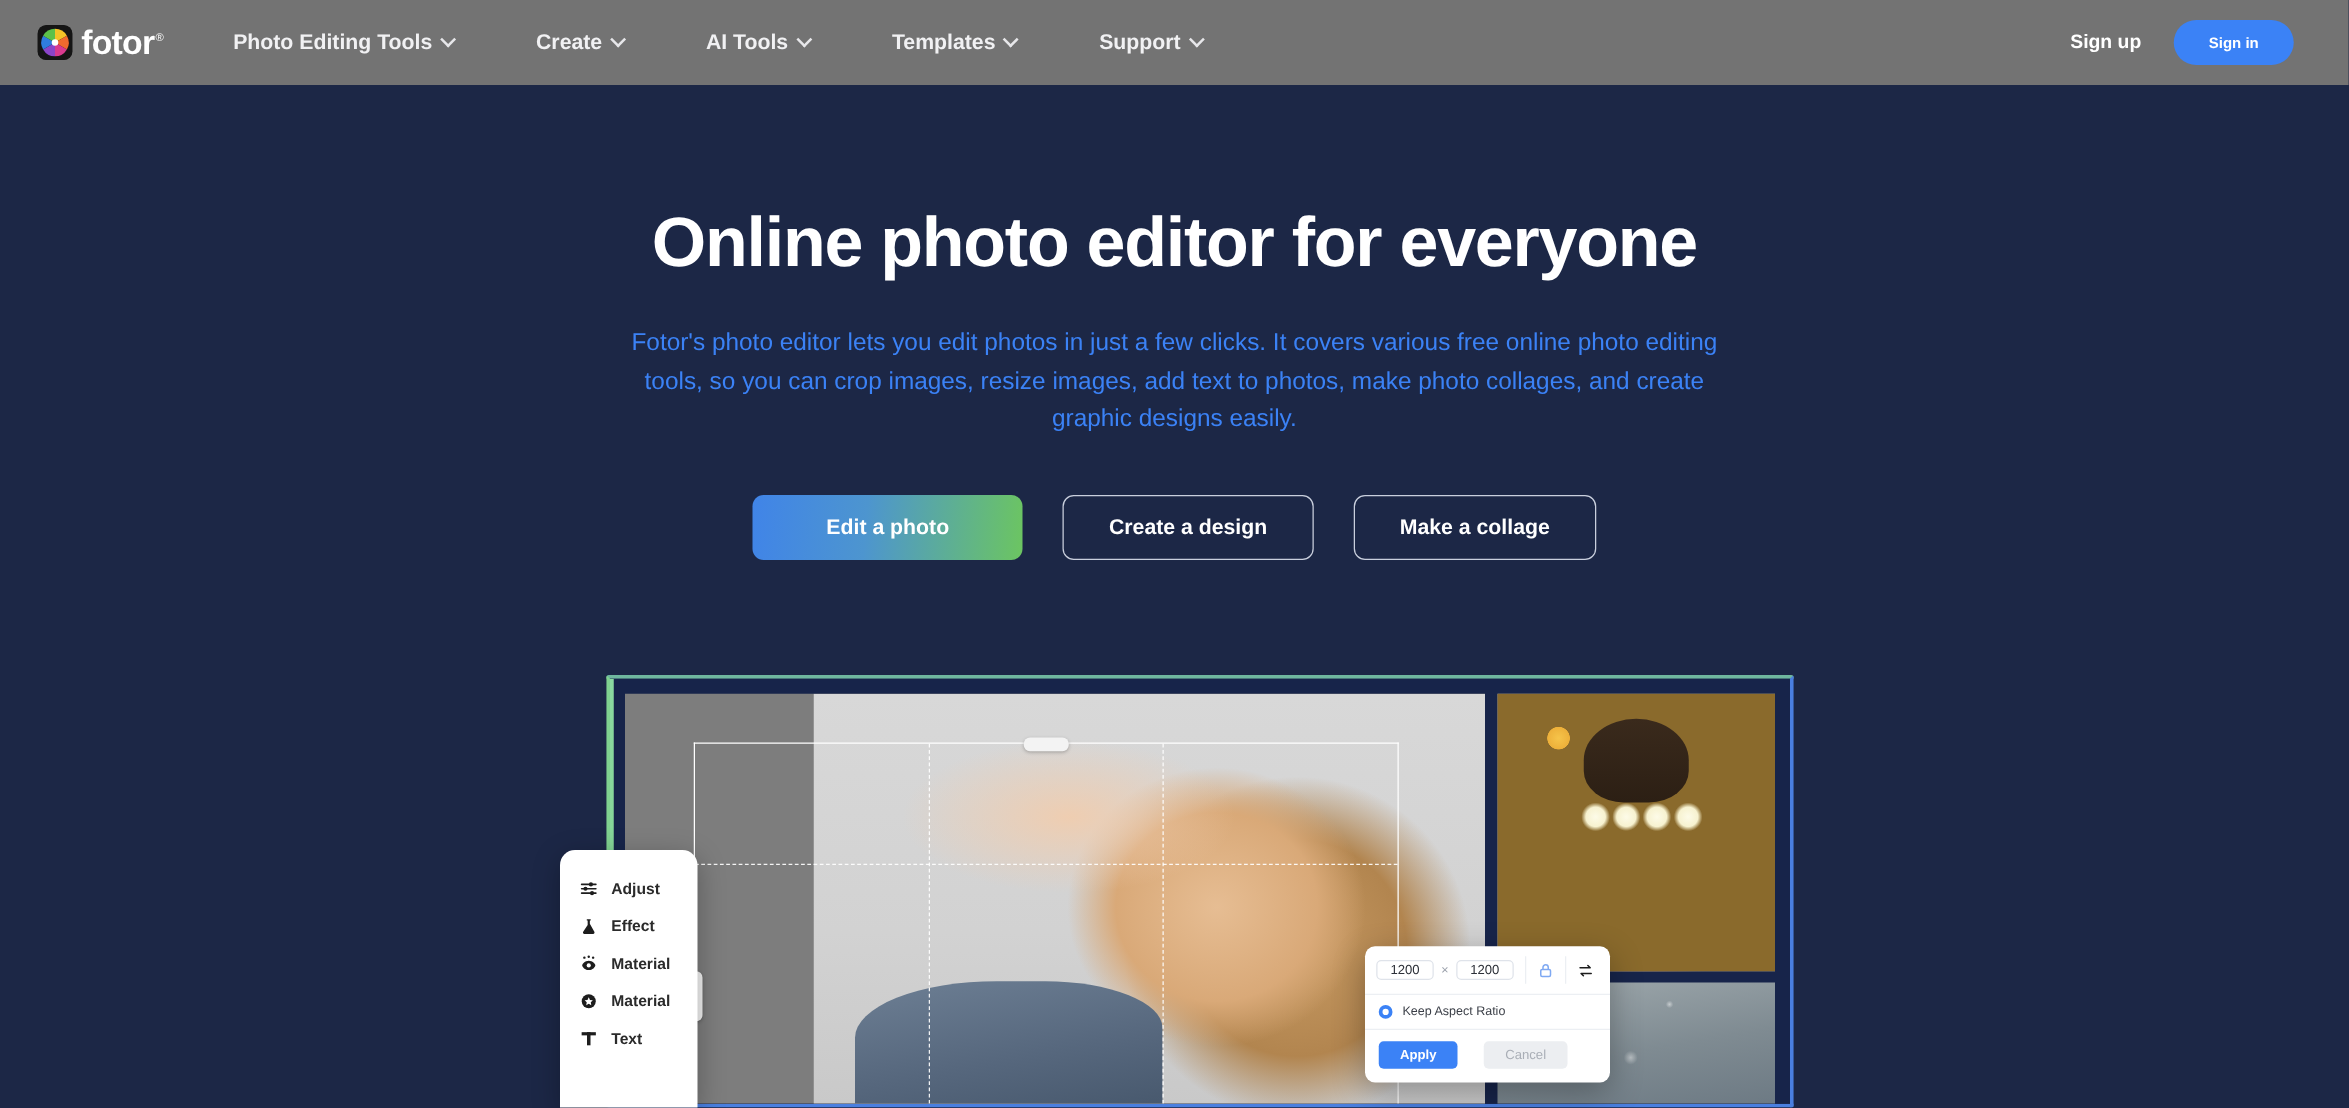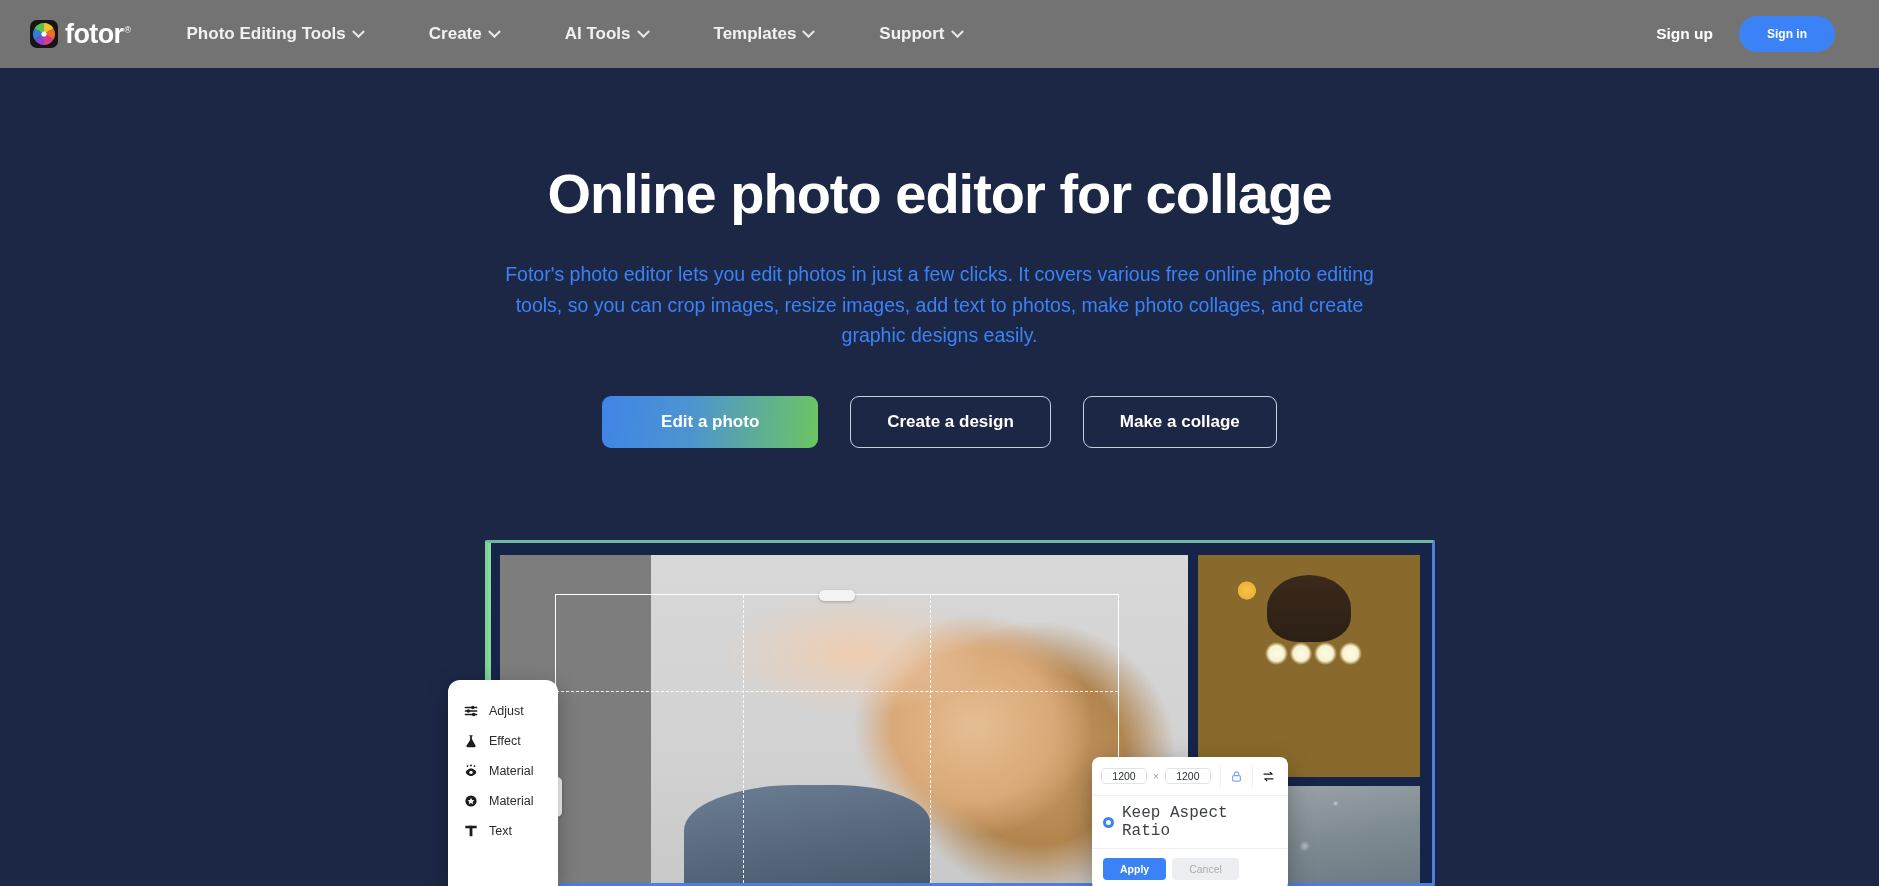--- a/index.html
+++ b/index.html
@@ -325,21 +325,21 @@
     overflow: hidden;
     height: 206px;
   }
   .tool-item {
     display: flex;
     gap: 11px;
     padding: 8px 0 8px 16px;
     cursor: pointer;
     color: #2b2b2b;
     font-size: 12.5px;
-    font-weight: 400;
+    font-weight: 700;
     white-space: nowrap;
   }
   .tool-item svg { flex: 0 0 auto; display: block; }
 
   
   .resize-dialog {
     position: absolute;
     left: 1092px;
     top: 757px;
     width: 196px;
@@ -391,25 +391,25 @@
     cursor: pointer;
   }
   .radio::after {
     content: "";
     position: absolute;
     left: 3px; top: 3px;
     width: 5px; height: 5px;
     border-radius: 50%;
     background: #ffffff;
   }
-  .rd-label { color: #3b3f47; font-size: 16px; font-family: Liberation Mono, monospace; }
+  .rd-label { color: #3b3f47; font-size: 10px; }
   .rd-row3 {
     display: flex;
     align-items: center;
-    gap: 6px;
+    gap: 21px;
     padding: 9px 11px 11px;
   }
   .rd-apply {
     background: #3b82f6;
     color: #fff;
     border: none;
     border-radius: 4px;
     padding: 5px 17px;
     font-size: 10.5px;
     font-weight: 600;
@@ -473,21 +473,21 @@
     </div>
   </div>
 
   <div class="header-right">
     <span class="signup-link">Sign up</span>
     <button class="signin-btn">Sign in</button>
   </div>
 </div>
 
 <div class="hero">
-  <h1 class="hero-title">Online photo editor for collage</h1>
+  <h1 class="hero-title">Online photo editor for everyone</h1>
   <p class="hero-sub">Fotor's photo editor lets you edit photos in just a few clicks. It covers various free online photo editing tools, so you can crop images, resize images, add text to photos, make photo collages, and create graphic designs easily.</p>
 
   <div class="cta-row">
     <button class="btn btn-primary">Edit a photo</button>
     <button class="btn btn-outline">Create a design</button>
     <button class="btn btn-outline">Make a collage</button>
   </div>
 </div>
 
 <div class="mock-wrap">

